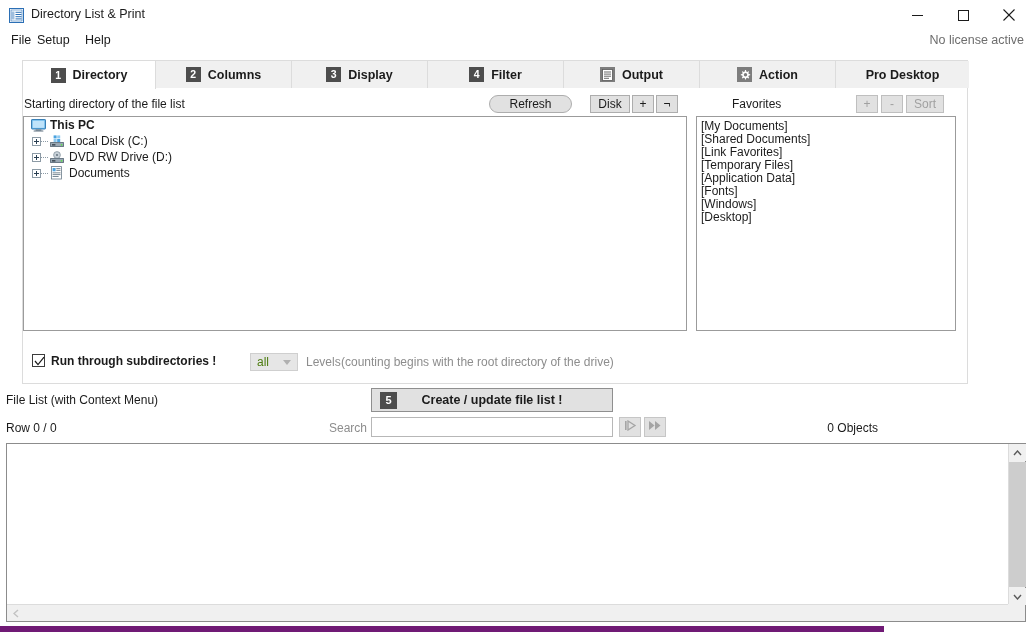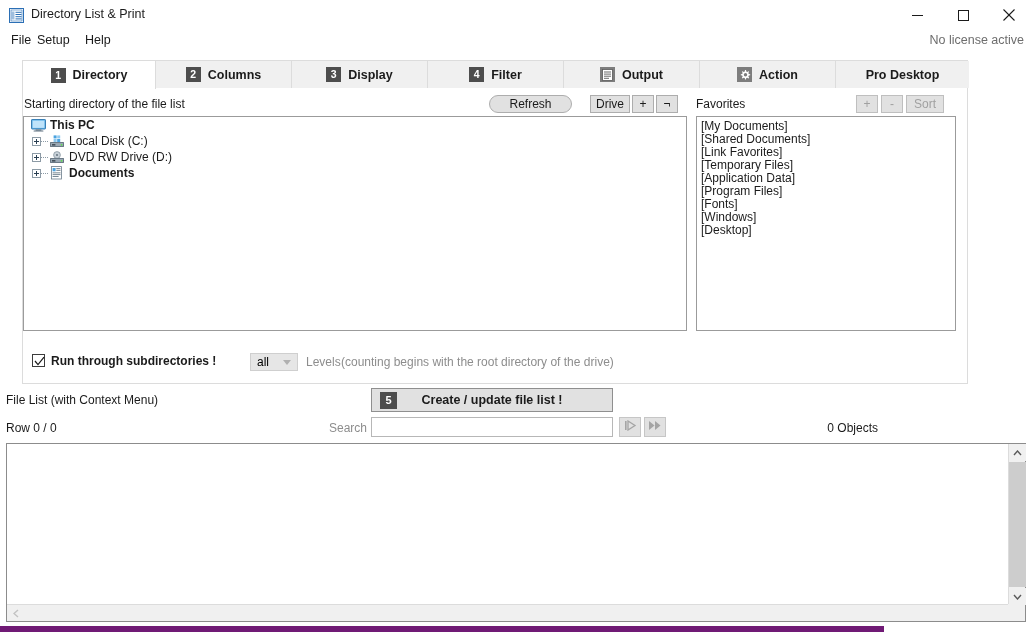--- a/index.html
+++ b/index.html
@@ -189,21 +189,21 @@
   }
   .chkbox svg { position: absolute; left: 1px; top: 1px; }
   .chklabel { margin-left: 6px; font-weight: bold; font-size: 12px; color: #1b1b1b; white-space: nowrap;}
 
   .combo {
     position: absolute;
     background: #e6e6e6;
     border: 1px solid #cfcfcf;
     display: flex; align-items: center;
     padding-left: 6px;
-    font-size: 12px; color: #000000;
+    font-size: 12px; color: #4d7c0f;
   }
   .combo .arrow {
     position: absolute; right: 6px; top: 50%;
     margin-top: -2px;
     width: 0; height: 0;
     border-left: 4px solid transparent;
     border-right: 4px solid transparent;
     border-top: 5px solid #b0b0b0;
   }
 
@@ -373,27 +373,27 @@
       <span class="tlabel">Pro Desktop</span>
     </div>
   </div>
 
   <div class="tabpanel">
 
     <div class="field-label" style="left:1px; top:9px;">Starting directory of the file list</div>
 
     <div class="btn" style="left:466px; top:7px; width:83px; height:18px;border-radius:9px;">Refresh</div>
 
-    <div class="btn" style="left:567px; top:7px; width:40px; height:18px;">Drive</div>
+    <div class="btn" style="left:567px; top:7px; width:40px; height:18px;">Disk</div>
 
     <div class="btn" style="left:609px; top:7px; width:22px; height:18px;">+</div>
 
     <div class="btn" style="left:633px; top:7px; width:22px; height:18px;">¬</div>
 
-    <div class="field-label" style="left:673px; top:9px;">Favorites</div>
+    <div class="field-label" style="left:709px; top:9px;">Favorites</div>
 
     <div class="btn disabled" style="left:833px; top:7px; width:22px; height:18px;">+</div>
     <div class="btn disabled" style="left:858px; top:7px; width:22px; height:18px;">-</div>
     <div class="btn disabled" style="left:883px; top:7px; width:38px; height:18px;">Sort</div>
 
     <div class="treebox" style="left:0px; top:28px; width:664px; height:215px;">
 
       <div class="trow" style="padding-left:5px;font-weight:bold;">
         <span class="ticonslot">
           <svg width="15" height="13" viewBox="0 0 15 13">
@@ -433,21 +433,21 @@
             <circle cx="8" cy="4" r="1.1" fill="#6b7984"></circle>
             <rect x="1" y="7" width="14" height="5" rx="0.8" fill="#5b6b78"></rect>
             <rect x="1.8" y="7.8" width="12.4" height="3.4" rx="0.5" fill="#9aa8b4"></rect>
             <rect x="3" y="9.2" width="3.4" height="1.3" fill="#2f3a44"></rect>
             <circle cx="12.6" cy="9.8" r="0.9" fill="#5fe04a"></circle>
           </svg>
         </span>
         <span class="tlabel2">DVD RW Drive (D:)</span>
       </div>
 
-      <div class="trow" style="padding-left:8px;font-weight:bold;">
+      <div class="trow" style="padding-left:8px;">
         <span class="tplus"></span>
         <span class="tdots"></span>
         <span class="ticonslot">
           <svg width="14" height="14" viewBox="0 0 14 14">
             <rect x="1.5" y="0.6" width="10" height="12.4" fill="#ffffff" stroke="#6a7c89" stroke-width="0.8"></rect>
             <rect x="2.6" y="2" width="3" height="3.3" fill="#4aa3e0"></rect>
             <rect x="6.3" y="2.2" width="4.2" height="0.9" fill="#6a7c89"></rect>
             <rect x="6.3" y="3.9" width="4.2" height="0.9" fill="#6a7c89"></rect>
             <rect x="2.6" y="6.4" width="7.9" height="0.9" fill="#6a7c89"></rect>
             <rect x="2.6" y="8.2" width="7.9" height="0.9" fill="#6a7c89"></rect>
@@ -457,21 +457,20 @@
         <span class="tlabel2">Documents</span>
       </div>
     </div>
 
     <div class="listbox" style="left:673px; top:28px; width:260px; height:215px;">
       <div class="li">[My Documents]</div>
       <div class="li">[Shared Documents]</div>
       <div class="li">[Link Favorites]</div>
       <div class="li">[Temporary Files]</div>
       <div class="li">[Application Data]</div>
-      <div class="li">[Program Files]</div>
       <div class="li">[Fonts]</div>
       <div class="li">[Windows]</div>
       <div class="li">[Desktop]</div>
     </div>
 
     <div class="checkrow" style="left:9px; top:266px;">
       <span class="chkbox">
         <svg width="11" height="11" viewBox="0 0 11 11">
           <polyline points="1,5 4,8.6 10,1.2" fill="none" stroke="#1b1b1b" stroke-width="1.2"></polyline>
         </svg>

